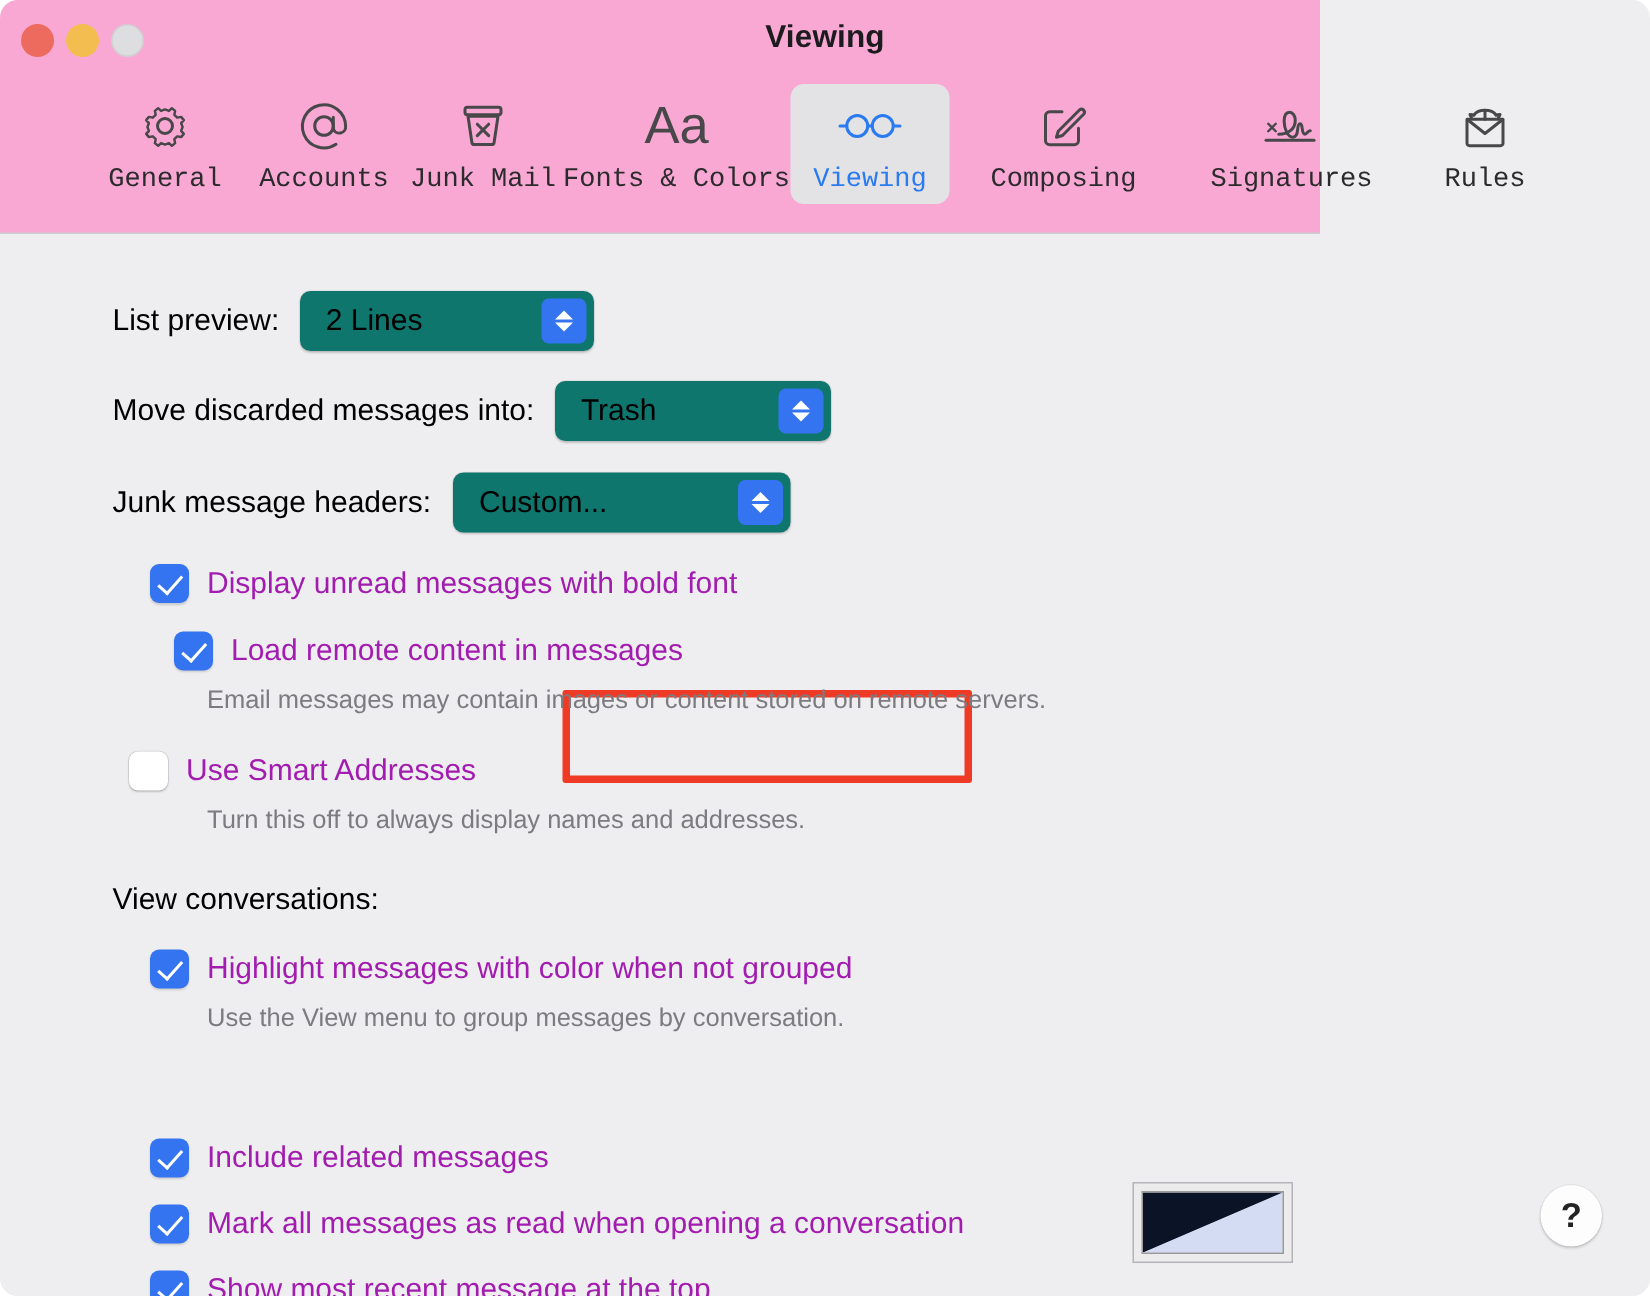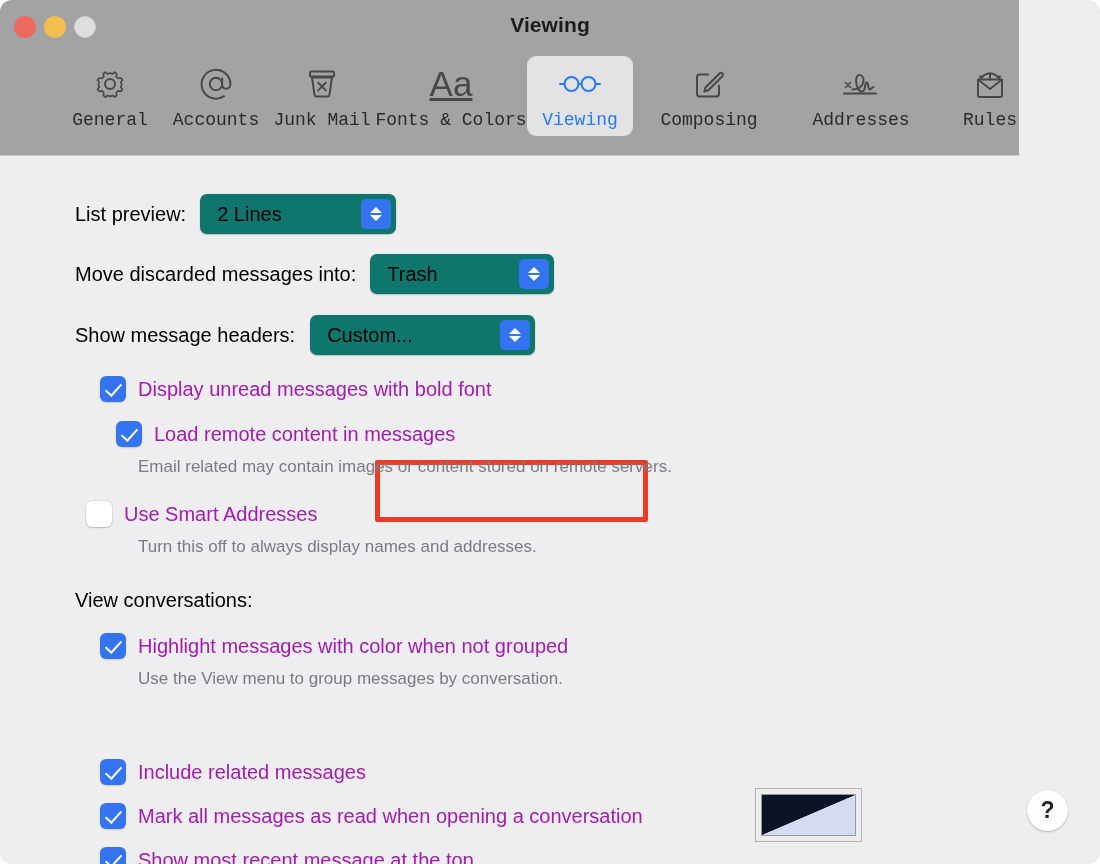--- a/index.html
+++ b/index.html
@@ -18,23 +18,23 @@
     height: 864px;
     background: #eeeef0;
     border-radius: 12px;
     overflow: hidden;
   }
 
   
   #titlebar {
     position: absolute;
     left: 0; top: 0;
-    width: 1019px;
+    width: 880px;
     height: 156px;
-    background: #a3a3a3;
+    background: #f9a8d4;
     border-bottom: 1px solid #cdcdd1;
   }
 
   #traffic {
     position: absolute;
     left: 14px; top: 16px;
     display: flex;
     gap: 8px;
   }
   .light {
@@ -98,21 +98,20 @@
     font-family: Liberation Mono, monospace;
   }
   .tbitem.selected .tblabel { color: #2a7bf0; }
 
   .aa-glyph {
     font-size: 35px;
     line-height: 38px;
     color: #48484a;
     font-family: "Liberation Sans", sans-serif;
     font-weight: 400;
-    text-decoration: underline;
   }
 
   
   #content {
     position: absolute;
     left: 0; top: 157px;
     width: 1100px;
     height: 707px;
     background: #eeeef0;
   }
@@ -335,21 +334,21 @@
       </div>
 
       <div class="tbitem wide">
         <span class="tbicon">
           <svg width="44" height="40" viewBox="0 0 44 40" fill="none" stroke="currentColor" stroke-width="2">
             <path d="M5 29.5 H37" stroke-linecap="round"></path>
             <path d="M6.5 18.5 L11.5 23.5 M11.5 18.5 L6.5 23.5" stroke-linecap="round" stroke-width="1.6"></path>
             <path d="M13.5 25.5 c6 0 11 -3.4 11 -9.2 c0 -3 -1.6 -5.4 -3.8 -5.4 c-2.4 0 -3.6 2.6 -3.6 6 c0 5.4 2.6 10.6 5.8 10.6 c2.2 0 3 -2.4 3.2 -5.2 c0.2 -2.4 0.6 -3.8 1.6 -3.8 c1 0 1.2 1.4 1.5 3.6 c0.3 2.2 0.9 3.4 1.8 3.4 c1.2 0 2 -2.4 3.5 -2.4" stroke-linecap="round" stroke-linejoin="round"></path>
           </svg>
         </span>
-        <span class="tblabel">Addresses</span>
+        <span class="tblabel">Signatures</span>
       </div>
 
       <div class="tbitem">
         <span class="tbicon">
           <svg width="40" height="40" viewBox="0 0 40 40" fill="none" stroke="currentColor" stroke-width="2">
             <path d="M8 15.5 h24 v16 a1.6 1.6 0 0 1 -1.6 1.6 H9.6 A1.6 1.6 0 0 1 8 31.5 z" stroke-linejoin="round"></path>
             <path d="M8 15.5 L20 25 L32 15.5" stroke-linejoin="round"></path>
             <path d="M20 15.5 V9.5" stroke-linecap="round"></path>
             <path d="M20 9.5 c-4 0 -6 1.2 -7.4 3.2 M20 9.5 c4 0 6 1.2 7.4 3.2" stroke-linecap="round"></path>
             <path d="M12.6 12.7 l-2.6 -0.3 l1.1 2.4 M27.4 12.7 l2.6 -0.3 l-1.1 2.4" stroke-linecap="round" stroke-linejoin="round"></path>
@@ -379,42 +378,42 @@
       <div class="popup" style="width:184px; margin-left:14px;">
         <span class="pvalue">Trash</span>
         <span class="parrows">
           <i class="chev up"></i>
             <i class="chev down"></i>
         </span>
       </div>
     </div>
 
     <div class="row" style="left:75px; top:158px;">
-      <span class="fieldlabel">Show message headers:</span>
+      <span class="fieldlabel">Junk message headers:</span>
       <div class="popup" style="width:225px; margin-left:15px;">
         <span class="pvalue">Custom...</span>
         <span class="parrows">
           <i class="chev up"></i>
             <i class="chev down"></i>
         </span>
       </div>
     </div>
 
     <div id="annotation"></div>
 
     <div class="cbrow" style="left:100px; top:219px;">
       <span class="cbox on"></span>
       <span class="cblabel">Display unread messages with bold font</span>
     </div>
 
     <div class="cbrow" style="left:100px; top:264px;padding-left:16px;">
       <span class="cbox on"></span>
       <span class="cblabel">Load remote content in messages</span>
     </div>
-    <div class="helptext" style="left:138px; top:300px;">Email related may contain images or content stored on remote servers.</div>
+    <div class="helptext" style="left:138px; top:300px;">Email messages may contain images or content stored on remote servers.</div>
 
     <div class="cbrow" style="left:86px; top:344px;">
       <span class="cbox off"></span>
       <span class="cblabel">Use Smart Addresses</span>
     </div>
     <div class="helptext" style="left:138px; top:380px;">Turn this off to always display names and addresses.</div>
 
     <div class="grouplabel" style="left:75px; top:432px;text-align:center;">View conversations:</div>
 
     <div class="cbrow" style="left:100px; top:476px;">

